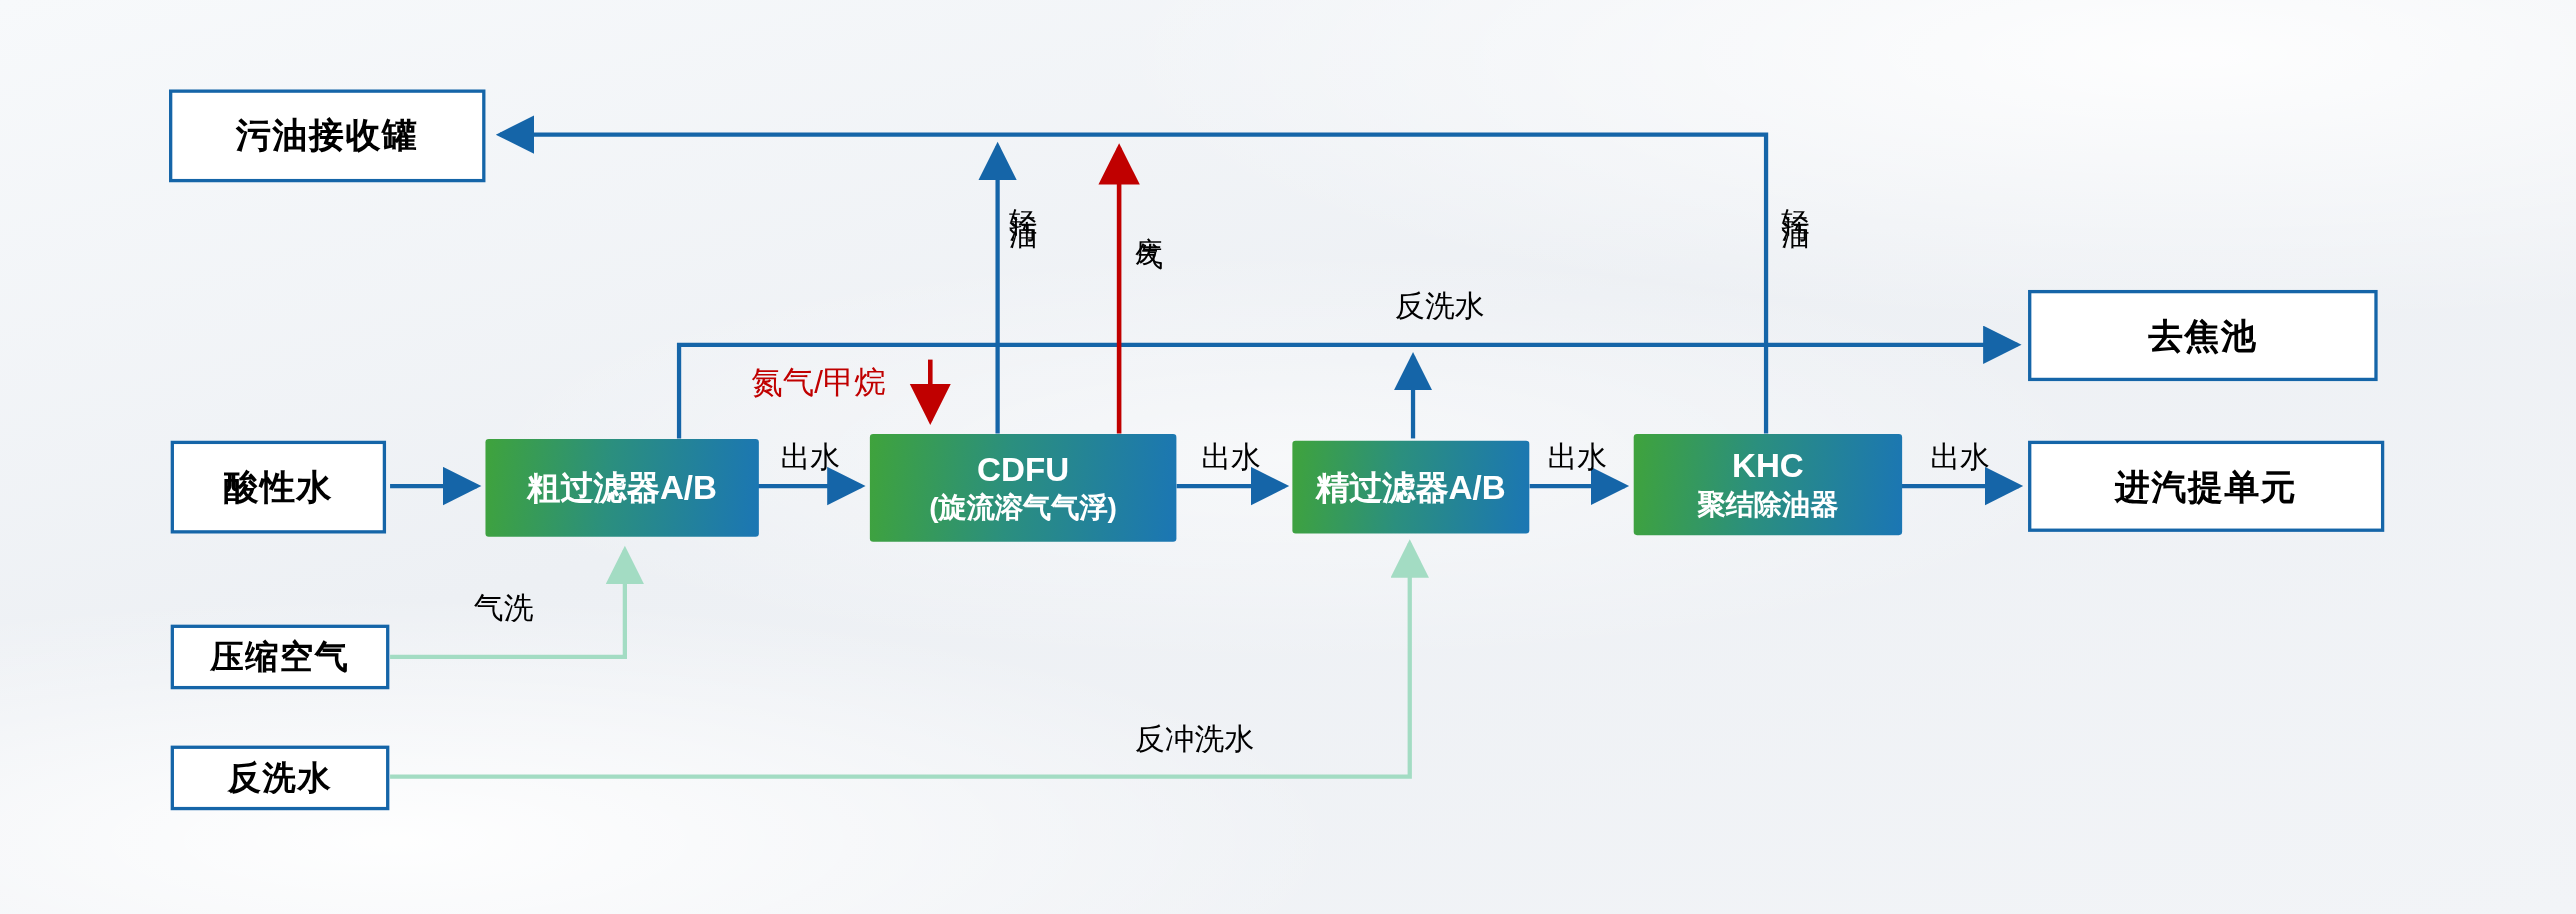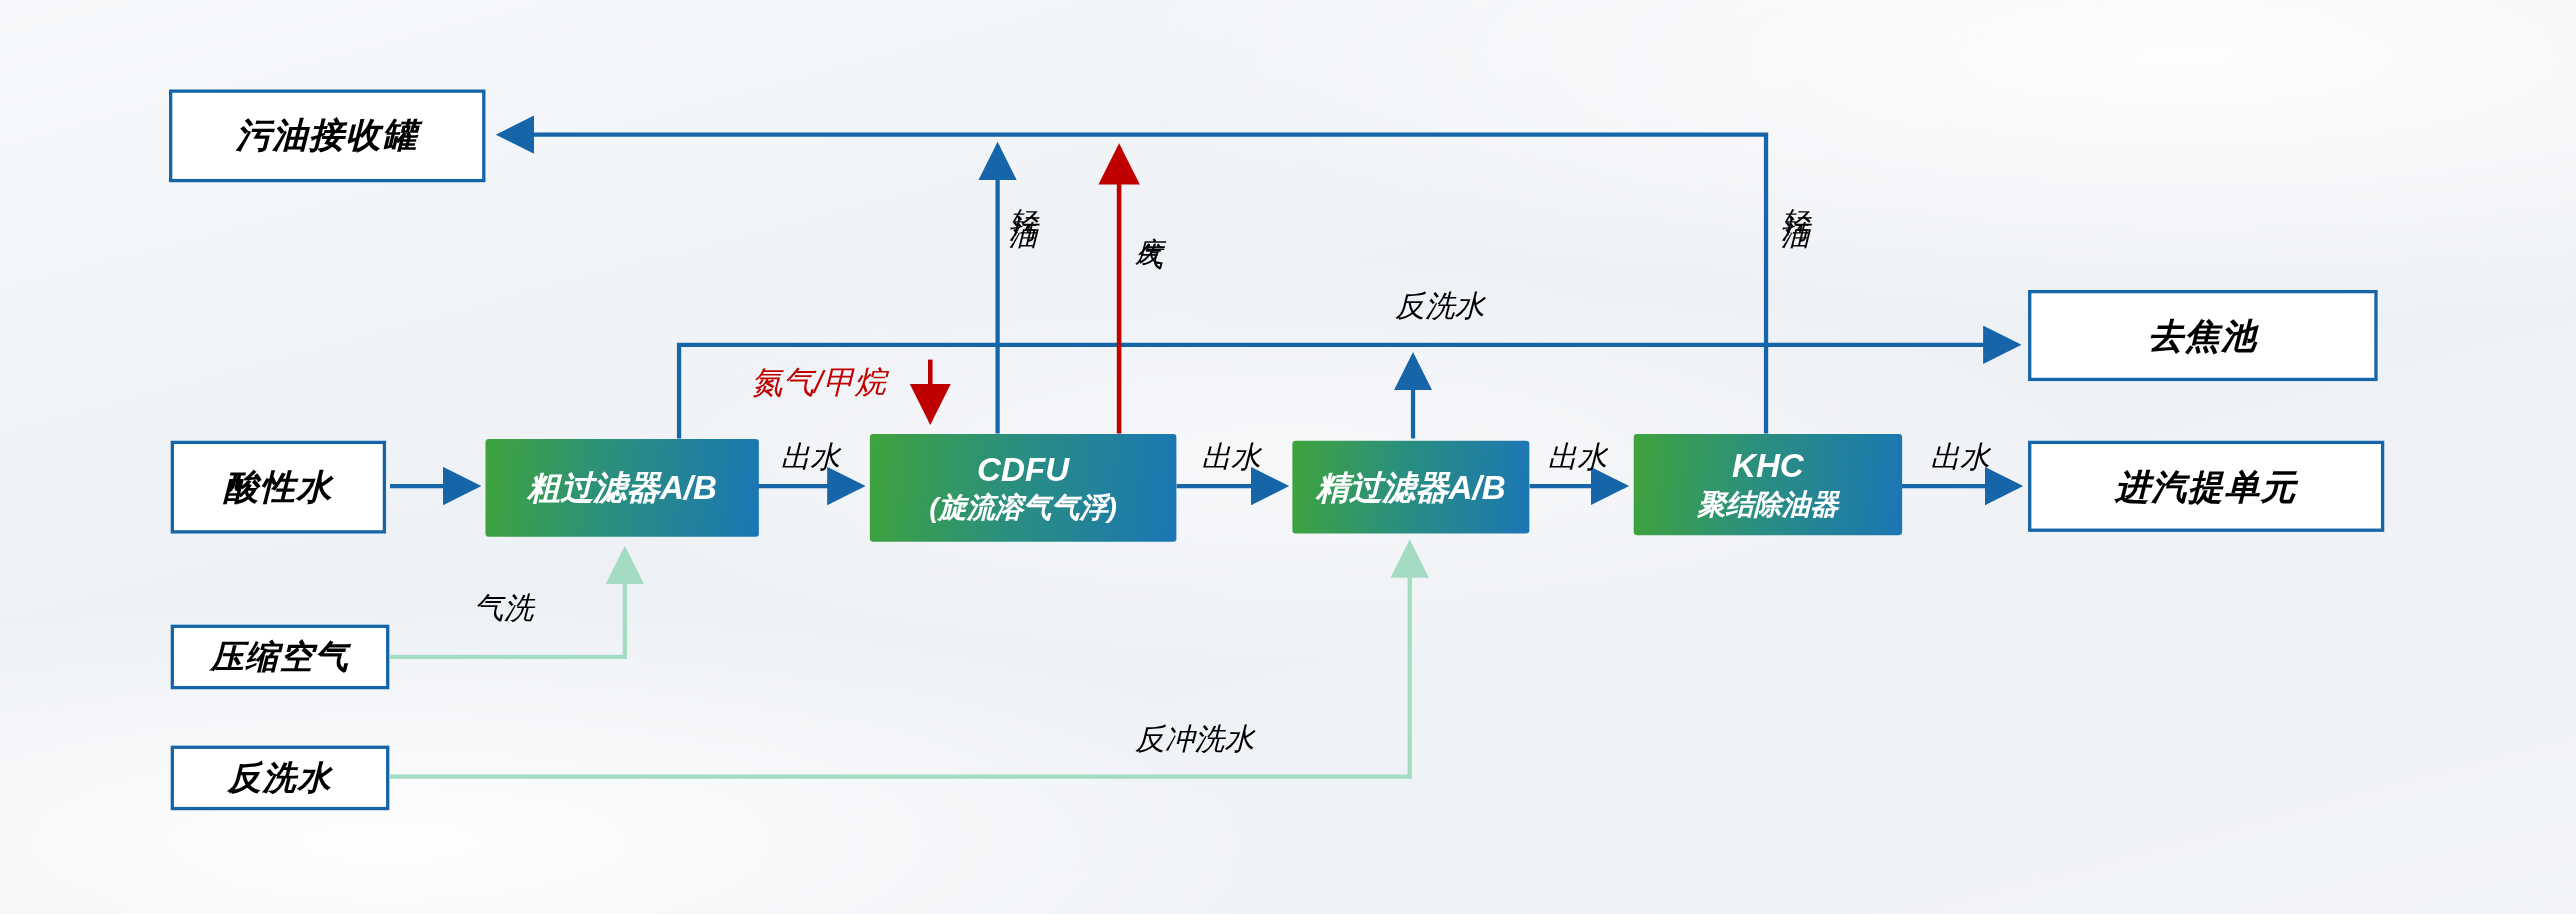--- a/index.html
+++ b/index.html
@@ -9,21 +9,20 @@
   }
   .stage{
     position:relative;
     width:2576px;height:914px;
     overflow:hidden;
     background:
       radial-gradient(ellipse 1487px 377px at 15% 92%, rgba(255,255,255,.95), rgba(255,255,255,0) 65%),
       radial-gradient(ellipse 1686px 416px at 85% 6%, rgba(255,255,255,.9), rgba(255,255,255,0) 65%),
       radial-gradient(ellipse 1190px 297px at 50% 50%, rgba(255,255,255,.55), rgba(255,255,255,0) 70%),
       linear-gradient(165deg,#f7f9fb 0%,#edf0f4 45%,#f2f4f7 100%);
-    font-style: italic;
   }
   .scale{
     position:absolute;left:0;top:0;
     width:1555px;height:551px;
     transform:scale(1.6569);
     transform-origin:0 0;
   }
   .wires{position:absolute;left:0;top:0;z-index:1;}
   .wbox{
     position:absolute;z-index:2;

